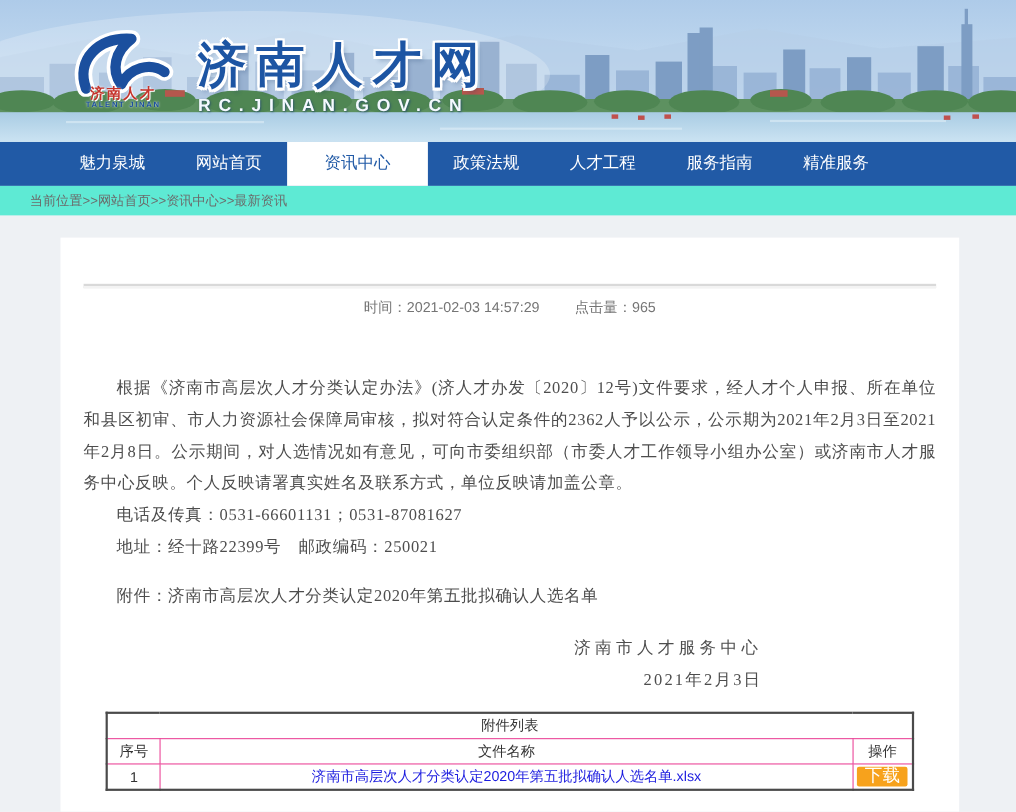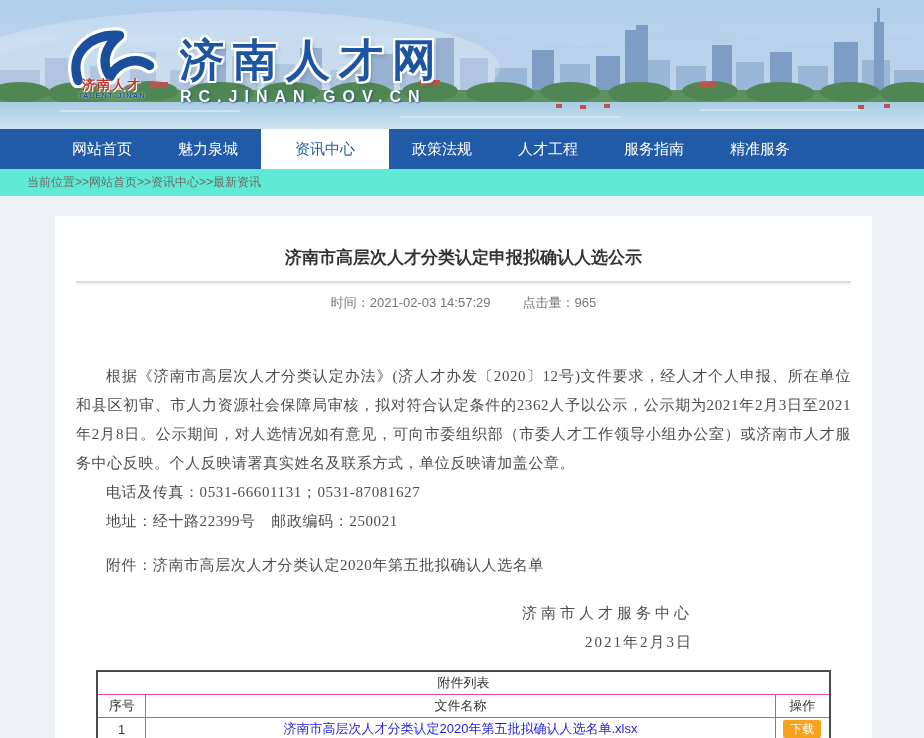--- a/index.html
+++ b/index.html
@@ -64,21 +64,21 @@
     font-size:13px;color:#333333;table-layout:fixed;
   }
   table.attach-table td,table.attach-table th{
     border:1px solid #ec4899;height:22px;text-align:center;font-weight:normal;
     padding:0 2px;overflow:hidden;white-space:nowrap;
   }
   table.attach-table{border:2px solid #4a4a4a;}
   col.c-idx{width:48px;} col.c-name{width:630px;} col.c-op{width:54px;}
   a.file-link{color:#1c1cdf;text-decoration:none;cursor:pointer;}
   .download-btn{
-    display:inline-block;background:#f7a21c;color:#ffffff;font-size:12px;
+    display:inline-block;background:#f7a21c;color:#ffffff;font-size:16px;
     line-height:16px;padding:1px 7px;border-radius:2px;cursor:pointer;
     font-family:"Liberation Sans",sans-serif;
   }
 </style>
 </head>
 <body>
 
 <header class="banner">
   <svg class="sky" viewBox="0 0 924 129" preserveAspectRatio="none">
     <defs>
@@ -179,35 +179,34 @@
       </div>
     </div>
     <div class="logo-text">
       <div class="site-name">济南人才网</div>
       <div class="site-url">RC.JINAN.GOV.CN</div>
     </div>
   </div>
 </header>
 
 <nav class="nav">
+  <a>魅力泉城</a>
   <a>网站首页</a>
-  <a>魅力泉城</a>
   <a class="active">资讯中心</a>
   <a>政策法规</a>
   <a>人才工程</a>
   <a>服务指南</a>
   <a>精准服务</a>
 </nav>
 
 <div class="breadcrumb">当前位置&gt;&gt;网站首页&gt;&gt;资讯中心&gt;&gt;最新资讯</div>
 
 <div class="content-bg">
   <div class="card">
 
-    <h1 class="article-title">济南市高层次人才分类认定申报拟确认人选公示</h1>
     <div class="title-divider"></div>
 
     <div class="meta">
       <span>时间：</span><span>2021-02-03 14:57:29</span><span class="gap"></span><span>点击量：</span><span>965</span>
     </div>
 
     <div class="article-body">
       <p class="para">根据《济南市高层次人才分类认定办法》(济人才办发〔2020〕12号)文件要求，经人才个人申报、所在单位和县区初审、市人力资源社会保障局审核，拟对符合认定条件的2362人予以公示，公示期为2021年2月3日至2021年2月8日。公示期间，对人选情况如有意见，可向市委组织部（市委人才工作领导小组办公室）或济南市人才服务中心反映。个人反映请署真实姓名及联系方式，单位反映请加盖公章。</p>
       <p>电话及传真：0531-66601131；0531-87081627</p>
       <p>地址：经十路22399号　邮政编码：250021</p>

